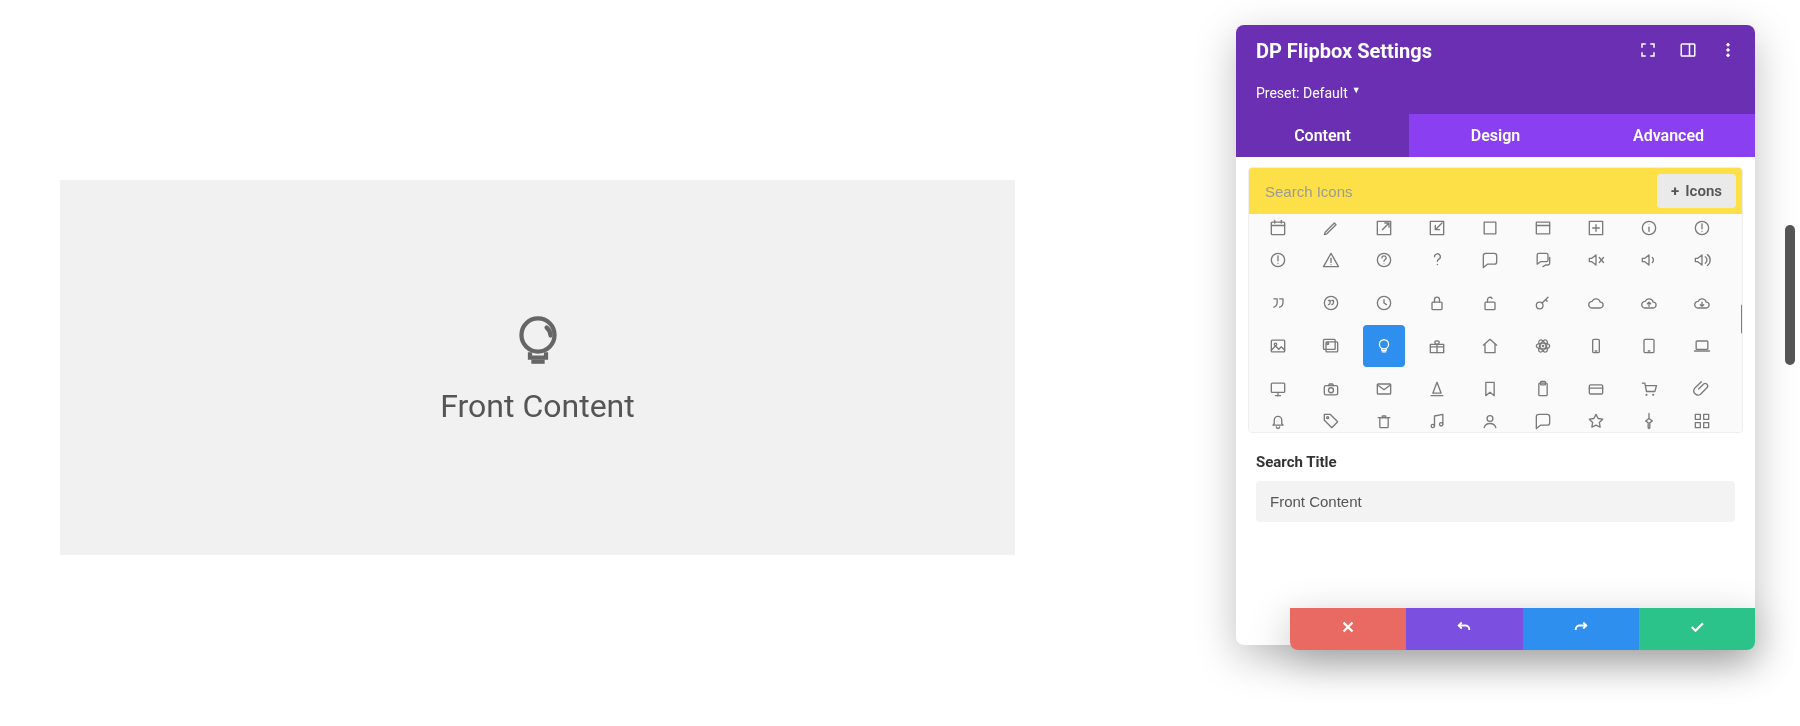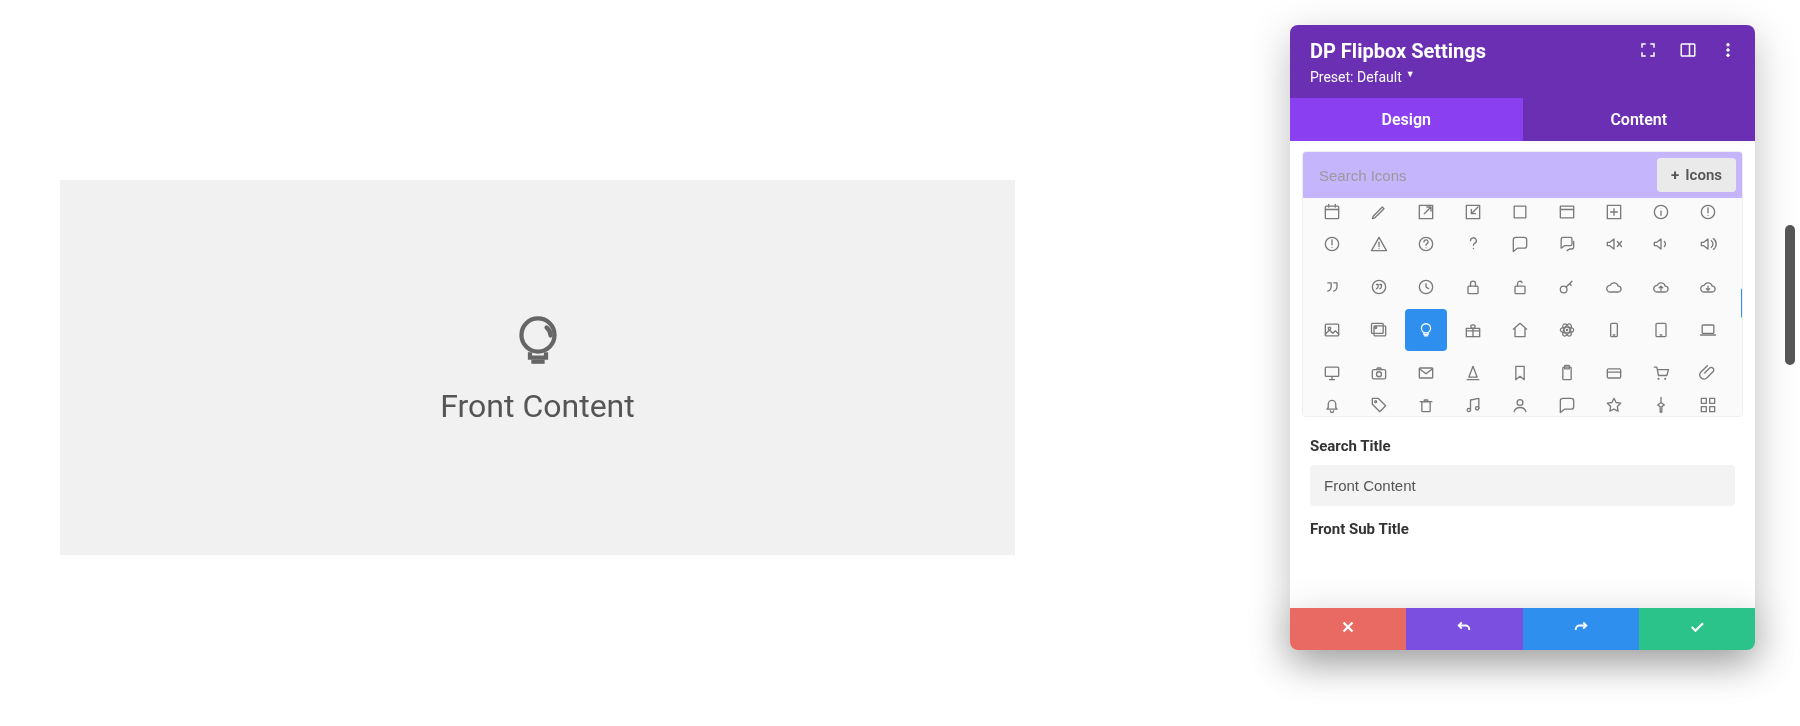--- a/index.html
+++ b/index.html
@@ -1,36 +1,36 @@
 <!DOCTYPE html>
 <html><head>
 <meta charset="utf-8">
 <style>
   * { box-sizing: border-box; margin: 0; padding: 0; }
   html, body { width: 1800px; height: 726px; font-family: -apple-system, "Segoe UI", Roboto, Helvetica, Arial, sans-serif; background:#fff; overflow:hidden; }
   .canvas { position:absolute; left:60px; top:180px; width:955px; height:375px; background:#f1f1f1; display:flex; flex-direction:column; align-items:center; justify-content:center; }
   .canvas svg { width:64px; height:64px; }
   .canvas-title { margin-top:8px; font-size:32px; color:#555; font-weight:400; }
 
-  .panel { position:absolute; right:45px; top:25px; width:465px; height:620px; background:#fff; border-radius:8px; box-shadow:0 12px 40px rgba(0,0,0,.25); overflow:hidden; display:flex; flex-direction:column; }
+  .panel { position:absolute; right:45px; top:25px; width:519px; height:620px; background:#fff; border-radius:8px; box-shadow:0 12px 40px rgba(0,0,0,.25); overflow:hidden; display:flex; flex-direction:column; }
   .panel-header { background:#6b2fb3; color:#fff; padding:14px 20px 12px 20px; }
   .panel-title { font-size:20px; font-weight:700; }
-  .panel-preset { font-size:14px; margin-top:6px; display:inline-flex; align-items:flex-start; gap:4px; cursor:pointer; }
+  .panel-preset { font-size:14px; margin-top:22px; display:inline-flex; align-items:flex-start; gap:4px; cursor:pointer; }
   .panel-preset .caret { font-size:9px; }
   .panel-header-actions { position:absolute; right:18px; top:16px; display:flex; gap:22px; }
   .hdr-icon { width:18px; height:18px; display:flex; align-items:center; justify-content:center; cursor:pointer; }
   .hdr-icon svg { width:18px; height:18px; stroke:#fff; }
 
   .tabs { display:flex; background:#8a3ff0; color:#fff; }
   .tab { flex:1; text-align:center; padding:12px 0; font-size:16px; font-weight:600; cursor:pointer; }
   .tab.active { background:#6b2fb3; }
 
   .panel-body { flex:1; overflow:hidden; padding:10px 0 0 0; display:flex; flex-direction:column; }
   .icon-picker { margin:0 12px 6px 12px; border:1px solid #eee; border-radius:4px; overflow:hidden; }
-  .icon-search-row { display:flex; align-items:center; background:#c4b5fd;justify-content:center; }
+  .icon-search-row { display:flex; align-items:center; background:#fde047;justify-content:center; }
   .icon-search { flex:1; border:none; background:transparent; padding:12px 16px; font-size:15px; color:#333; outline:none; }
   .icon-search::placeholder { color:#9a9a9a; }
   .filter-btn { display:flex; align-items:center; gap:6px; background:#eaeaea; color:#555; font-size:15px; font-weight:600; padding:8px 14px; margin:6px; border-radius:4px; cursor:pointer; }
   .filter-btn .plus { font-weight:700; }
 
   .icon-grid-wrap { position:relative; }
   .icon-grid { display:grid; grid-template-columns:repeat(9, 1fr); gap:0; padding:4px 8px 4px 8px; background:#fafafa; height:218px; overflow:hidden; }
   .g-icon { width:42px; height:42px; display:flex; align-items:center; justify-content:center; color:#7a7a7a; cursor:pointer; border-radius:4px; font-size:18px; }
   .g-icon svg { width:20px; height:20px; }
   .g-icon.selected { background:#2e8fef; color:#fff; }
@@ -89,22 +89,23 @@
         <svg viewBox="0 0 24 24" fill="#fff">
             <circle cx="12" cy="5" r="1.8"></circle>
             <circle cx="12" cy="12" r="1.8"></circle>
             <circle cx="12" cy="19" r="1.8"></circle>
           </svg>
       </span>
     </div>
   </div>
 
   <div class="tabs">
+    <div class="tab active">Content</div>
     <div class="tab">Design</div>
-    <div class="tab active">Content</div>
+    <div class="tab">Advanced</div>
   </div>
 
   <div class="panel-body">
     <div class="icon-picker">
       <div class="icon-search-row">
         <input class="icon-search" placeholder="Search Icons" style="">
         <div class="filter-btn">
           <span class="plus">+</span>
           <span>Icons</span>
         </div>
@@ -453,23 +454,20 @@
             </div>
           </div>
         <div class="grid-scroll-mark"></div>
       </div>
     </div>
 
     <div class="field-group">
       <div class="field-label">Search Title</div>
       <input class="text-input" value="Front Content" style="">
     </div>
-    <div class="field-group">
-      <div class="field-label">Front Sub Title</div>
-    </div>
   </div>
 </div>
 
 <div class="panel-footer">
   <div class="footer-btn fb-close">
     <span><svg viewBox="0 0 24 24" stroke="#fff" stroke-width="3" fill="none">
           <path d="M6 6l12 12M18 6L6 18"></path>
         </svg></span>
   </div>
   <div class="footer-btn fb-undo">

